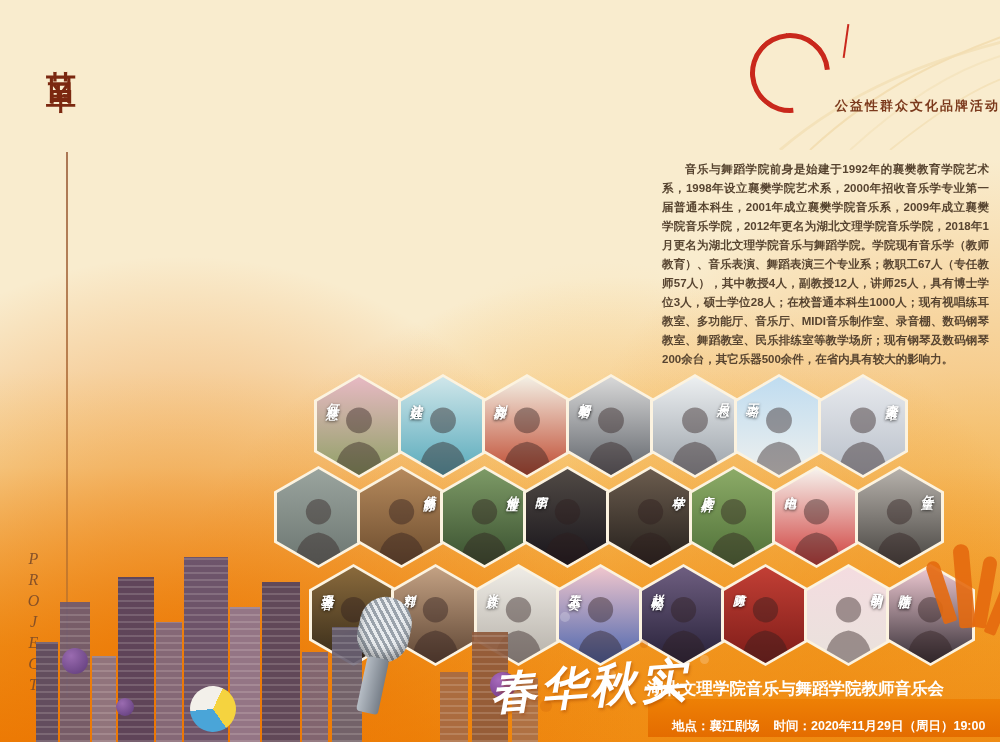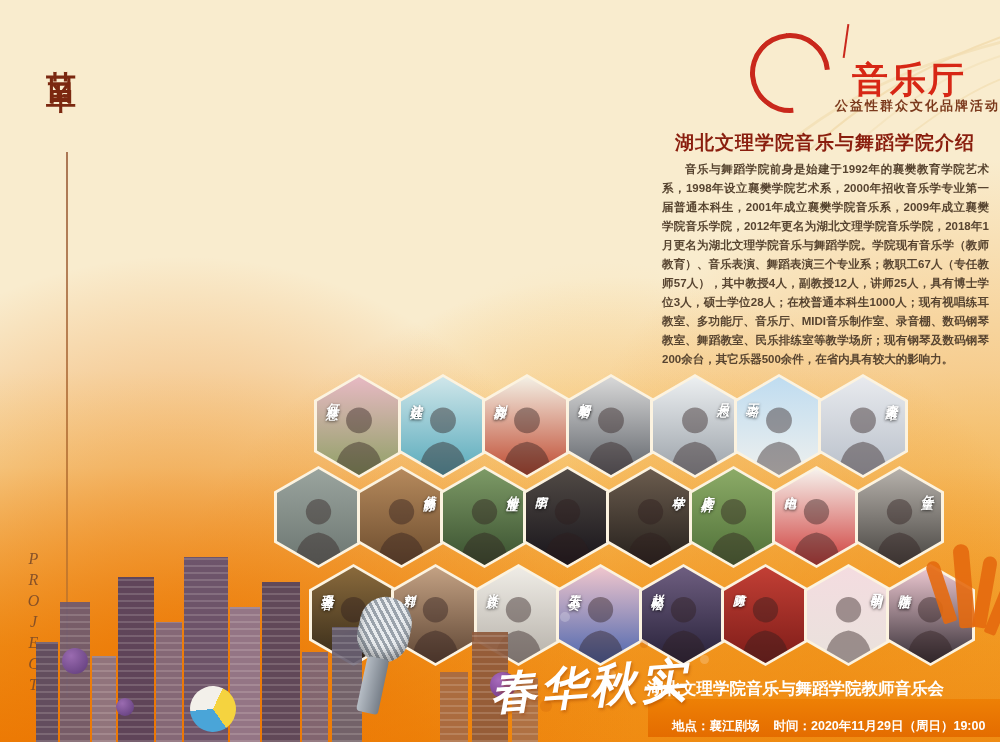--- a/index.html
+++ b/index.html
@@ -136,24 +136,22 @@
       <div class="pline k-d"></div>
       <div class="pline k-t"></div>
       <div class="pline k-d"></div>
       <div class="pline k-t"></div>
       <div class="pline k-d"></div>
       <div class="pline k-d"></div>
     </div>
 
   <div class="logo-ring"></div>
   <div class="logo-spark"></div>
-  <div class="logo-hall">音乐厅</div>
   <div class="logo-sub">公益性群众文化品牌活动</div>
 
-  <div class="intro-title">湖北文理学院音乐与舞蹈学院介绍</div>
   <div class="intro-body">音乐与舞蹈学院前身是始建于1992年的襄樊教育学院艺术系，1998年设立襄樊学院艺术系，2000年招收音乐学专业第一届普通本科生，2001年成立襄樊学院音乐系，2009年成立襄樊学院音乐学院，2012年更名为湖北文理学院音乐学院，2018年1月更名为湖北文理学院音乐与舞蹈学院。学院现有音乐学（教师教育）、音乐表演、舞蹈表演三个专业系；教职工67人（专任教师57人），其中教授4人，副教授12人，讲师25人，具有博士学位3人，硕士学位28人；在校普通本科生1000人；现有视唱练耳教室、多功能厅、音乐厅、MIDI音乐制作室、录音棚、数码钢琴教室、舞蹈教室、民乐排练室等教学场所；现有钢琴及数码钢琴200余台，其它乐器500余件，在省内具有较大的影响力。</div>
 
   <div>
 
   <div class="hex" style="width: 90px; height: 104px; left: 314px; top: 374px;">
         <div class="ph" style="background: linear-gradient(rgb(231, 185, 195) 0%, rgb(143, 160, 101) 100%);">
           <svg class="sil" viewBox="0 0 100 116" preserveAspectRatio="xMidYMax meet">
             <circle cx="50" cy="44" r="17" fill="rgba(45,28,28,0.42)"></circle>
             <path d="M18 116 Q20 76 50 72 Q80 76 82 116 Z" fill="rgba(45,28,28,0.42)"></path>
           </svg>

